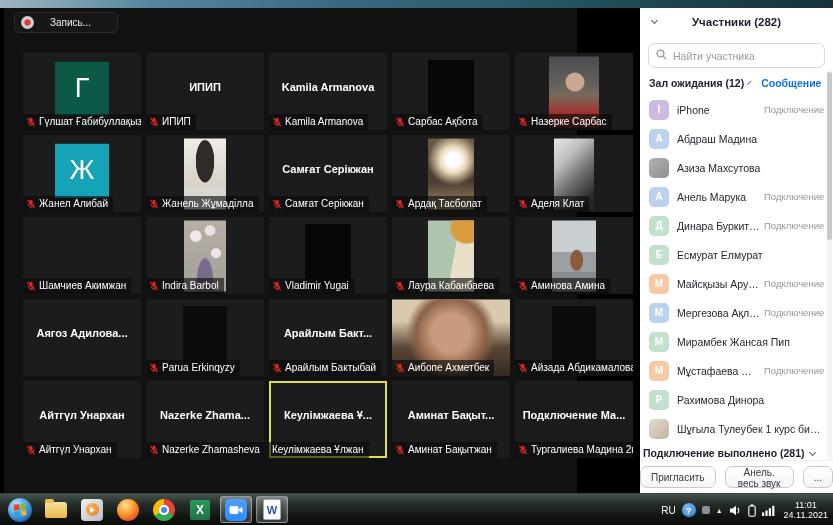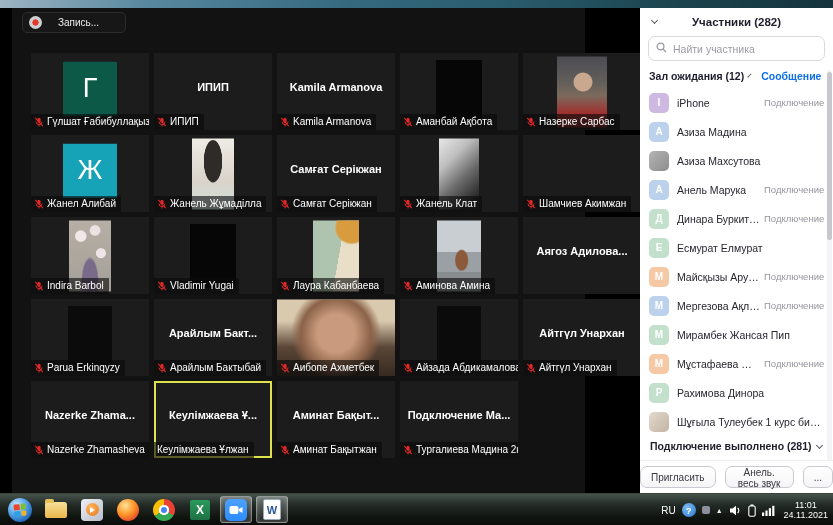--- a/index.html
+++ b/index.html
@@ -4,21 +4,21 @@
 <style>
   * { margin:0; padding:0; box-sizing:border-box; }
   body { background:#333; font-family:"Liberation Sans", sans-serif; }
   .screen { position:relative; width:833px; height:525px; overflow:hidden; background:#000; }
 
   
   .desktop-strip { position:absolute; top:0; left:0; width:833px; height:8px;
     background:linear-gradient(90deg,#9db4c2,#56879e 18%,#35697e 42%,#2a5d6e 60%,#1d4752 78%,#14333c); }
 
   
-  .video-area { position:absolute; top:8px; left:12px; width:573px; height:485px; background:#121212; }
+  .video-area { position:absolute; top:8px; left:4px; width:573px; height:485px; background:#121212; }
   .record-pill { position:absolute; top:4px; left:10px; width:104px; height:21px;
     background:#171717; border:1px solid #2c2c2c; border-radius:5px; display:flex; align-items:center; }
   .rec-dot { width:13px; height:13px; margin-left:6px; border-radius:50%;
     background:radial-gradient(circle,#e23a2e 0 32%,#cfcfcf 36%); flex:none; }
   .rec-text { flex:1; text-align:center; color:#eee; font-size:10px; padding-right:10px; }
 
   .grid { position:absolute; top:45px; left:19px; display:grid;
     grid-template-columns:repeat(5,118px); grid-auto-rows:77px; gap:5px; }
   .tile { position:relative; background:#1c1c1c; overflow:hidden; }
   .tile.hl { outline:2px solid #dde24c; outline-offset:-2px;text-decoration:underline; }
@@ -62,42 +62,42 @@
   .f-aibope { width:118px; height:77px; background:
     radial-gradient(circle at 50% 44%,#c99a7d 0 26%,#8a6248 48%,transparent 62%),
     linear-gradient(180deg,#d9c9ae 0 28%,#5a4636 62%,#352920); }
 
   
   .panel { position:absolute; top:8px; left:640px; width:193px; height:485px; background:#fff; overflow:hidden; }
   .panel-header { position:relative; height:27px; display:flex; align-items:center; }
   .panel-title { position:absolute; left:0; right:0; text-align:center; font-size:11.5px; font-weight:700; color:#1d1d2b; }
   .chev { display:inline-block; width:5px; height:5px; border-right:1.4px solid #5a5a66; border-bottom:1.4px solid #5a5a66; transform:rotate(45deg); }
   .panel-collapse { position:absolute; left:12px; top:10px; }
-  .search-wrap { margin:1px 8px 6px; position:relative; }
+  .search-wrap { margin:8px 8px 6px; position:relative; }
   .search-input { width:100%; height:25px; border:1px solid #d9d9de; border-radius:7px;
     padding:0 6px 0 24px; font-size:10.5px; color:#333; outline:none; font-family:"Liberation Sans",sans-serif; }
   .search-input::placeholder { color:#9a9aa2; }
   .search-icon { position:absolute; left:8px; top:6px; }
 
   .section-row { display:flex; align-items:center; padding:3px 4px 6px 9px; }
   .section-title { font-size:10.5px; font-weight:700; color:#1d1d2b; white-space:nowrap; }
   .section-row .chev { margin:0 3px 2px 5px; }
   .blue-link { font-size:10.5px; font-weight:700; color:#0e6fe8; white-space:nowrap; margin-left:8px; }
   .link-clip { overflow:hidden; max-width:34px; }
 
   .p-list { }
   .p-row { height:29px; display:flex; align-items:center; padding:0 9px 0 9px; }
   .p-avatar { flex:none; width:20px; height:20px; border-radius:5px; margin-right:8px;
     display:flex; align-items:center; justify-content:center; color:#fff; font-size:10px; font-weight:700; }
   .p-avatar.photo1 { background:linear-gradient(135deg,#b4b4b4,#8d8d8d); }
   .p-avatar.photo2 { background:linear-gradient(135deg,#e3d9cd,#c2b4a4); }
   .p-name { flex:1; font-size:10.5px; color:#26262e; white-space:nowrap; overflow:hidden; text-overflow:ellipsis; }
   .p-status { flex:none; font-size:9.5px; color:#94949c; padding-left:4px; max-width:64px; white-space:nowrap; overflow:hidden; }
 
-  .connected-row { display:flex; align-items:center; padding:4px 10px 2px; }
+  .connected-row { display:flex; align-items:center; padding:4px 3px 2px; }
   .panel-footer { position:absolute; left:0; right:0; bottom:0; height:33px; background:#fff;
     border-top:1px solid #efeff2; display:flex; align-items:center; justify-content:center; gap:9px; }
   .pf-btn { height:22px; padding:0 10px; background:linear-gradient(#fff,#f5f5f7);
     border:1px solid #c9c9cf; border-radius:7px; font-size:10px; color:#38383f;
     font-family:"Liberation Sans",sans-serif; }
   .sb-track { position:absolute; right:1px; top:62px; width:5px; height:392px; background:#f4f4f6; border-radius:3px; }
   .sb-thumb { position:absolute; right:1px; top:64px; width:5px; height:168px; background:#c7c7cd; border-radius:3px; }
 
   
   .taskbar { position:absolute; left:0; bottom:0; width:833px; height:32px;
@@ -201,21 +201,21 @@
           <div class="feed f-black-feed"></div>
           <div class="tile-label">
             <span class="mic">
               <svg width="10" height="10" viewBox="0 0 10 10">
                 <rect x="3.4" y="0.8" width="3.2" height="5" rx="1.6" fill="#e02828"></rect>
                 <path d="M2 4.6a3 3 0 006 0" fill="none" stroke="#e02828" stroke-width="1"></path>
                 <line x1="5" y1="7.6" x2="5" y2="9.4" stroke="#e02828" stroke-width="1"></line>
                 <line x1="1.2" y1="0.8" x2="8.8" y2="9.2" stroke="#e02828" stroke-width="1.1"></line>
               </svg>
             </span>
-            <span>Аманбай Ақбота</span>
+            <span>Сарбас Ақбота</span>
           </div>
         </div>
         <div class="tile">
           <div class="feed f-nazerke"></div>
           <div class="tile-label">
             <span class="mic">
               <svg width="10" height="10" viewBox="0 0 10 10">
                 <rect x="3.4" y="0.8" width="3.2" height="5" rx="1.6" fill="#e02828"></rect>
                 <path d="M2 4.6a3 3 0 006 0" fill="none" stroke="#e02828" stroke-width="1"></path>
                 <line x1="5" y1="7.6" x2="5" y2="9.4" stroke="#e02828" stroke-width="1"></line>
@@ -261,31 +261,45 @@
                 <rect x="3.4" y="0.8" width="3.2" height="5" rx="1.6" fill="#e02828"></rect>
                 <path d="M2 4.6a3 3 0 006 0" fill="none" stroke="#e02828" stroke-width="1"></path>
                 <line x1="5" y1="7.6" x2="5" y2="9.4" stroke="#e02828" stroke-width="1"></line>
                 <line x1="1.2" y1="0.8" x2="8.8" y2="9.2" stroke="#e02828" stroke-width="1.1"></line>
               </svg>
             </span>
             <span>Самғат Серікжан</span>
           </div>
         </div>
         <div class="tile">
+          <div class="feed f-ardak"></div>
+          <div class="tile-label">
+            <span class="mic">
+              <svg width="10" height="10" viewBox="0 0 10 10">
+                <rect x="3.4" y="0.8" width="3.2" height="5" rx="1.6" fill="#e02828"></rect>
+                <path d="M2 4.6a3 3 0 006 0" fill="none" stroke="#e02828" stroke-width="1"></path>
+                <line x1="5" y1="7.6" x2="5" y2="9.4" stroke="#e02828" stroke-width="1"></line>
+                <line x1="1.2" y1="0.8" x2="8.8" y2="9.2" stroke="#e02828" stroke-width="1.1"></line>
+              </svg>
+            </span>
+            <span>Ардақ Тасболат</span>
+          </div>
+        </div>
+        <div class="tile">
           <div class="feed f-adelya"></div>
           <div class="tile-label">
             <span class="mic">
               <svg width="10" height="10" viewBox="0 0 10 10">
                 <rect x="3.4" y="0.8" width="3.2" height="5" rx="1.6" fill="#e02828"></rect>
                 <path d="M2 4.6a3 3 0 006 0" fill="none" stroke="#e02828" stroke-width="1"></path>
                 <line x1="5" y1="7.6" x2="5" y2="9.4" stroke="#e02828" stroke-width="1"></line>
                 <line x1="1.2" y1="0.8" x2="8.8" y2="9.2" stroke="#e02828" stroke-width="1.1"></line>
               </svg>
             </span>
-            <span>Жанель Клат</span>
+            <span>Аделя Клат</span>
           </div>
         </div>
         <div class="tile">
           <div class="tile-label">
             <span class="mic">
               <svg width="10" height="10" viewBox="0 0 10 10">
                 <rect x="3.4" y="0.8" width="3.2" height="5" rx="1.6" fill="#e02828"></rect>
                 <path d="M2 4.6a3 3 0 006 0" fill="none" stroke="#e02828" stroke-width="1"></path>
                 <line x1="5" y1="7.6" x2="5" y2="9.4" stroke="#e02828" stroke-width="1"></line>
                 <line x1="1.2" y1="0.8" x2="8.8" y2="9.2" stroke="#e02828" stroke-width="1.1"></line>
@@ -494,21 +508,21 @@
       <span class="blue-link link-clip">Приня</span>
     </div>
     <div class="p-list" id="plist">
         <div class="p-row">
           <div class="p-avatar" style="background: rgb(205, 185, 226);">I</div>
           <span class="p-name">iPhone</span>
           <span class="p-status">Подключение...</span>
         </div>
         <div class="p-row">
           <div class="p-avatar" style="background: rgb(188, 210, 236);">А</div>
-          <span class="p-name">Азиза Мадина</span>
+          <span class="p-name">Абдраш Мадина</span>
         </div>
         <div class="p-row">
           <div class="p-avatar photo1"></div>
           <span class="p-name">Азиза Махсутова</span>
         </div>
         <div class="p-row">
           <div class="p-avatar" style="background: rgb(188, 210, 236);">А</div>
           <span class="p-name">Анель Марука</span>
           <span class="p-status">Подключение...</span>
         </div>

